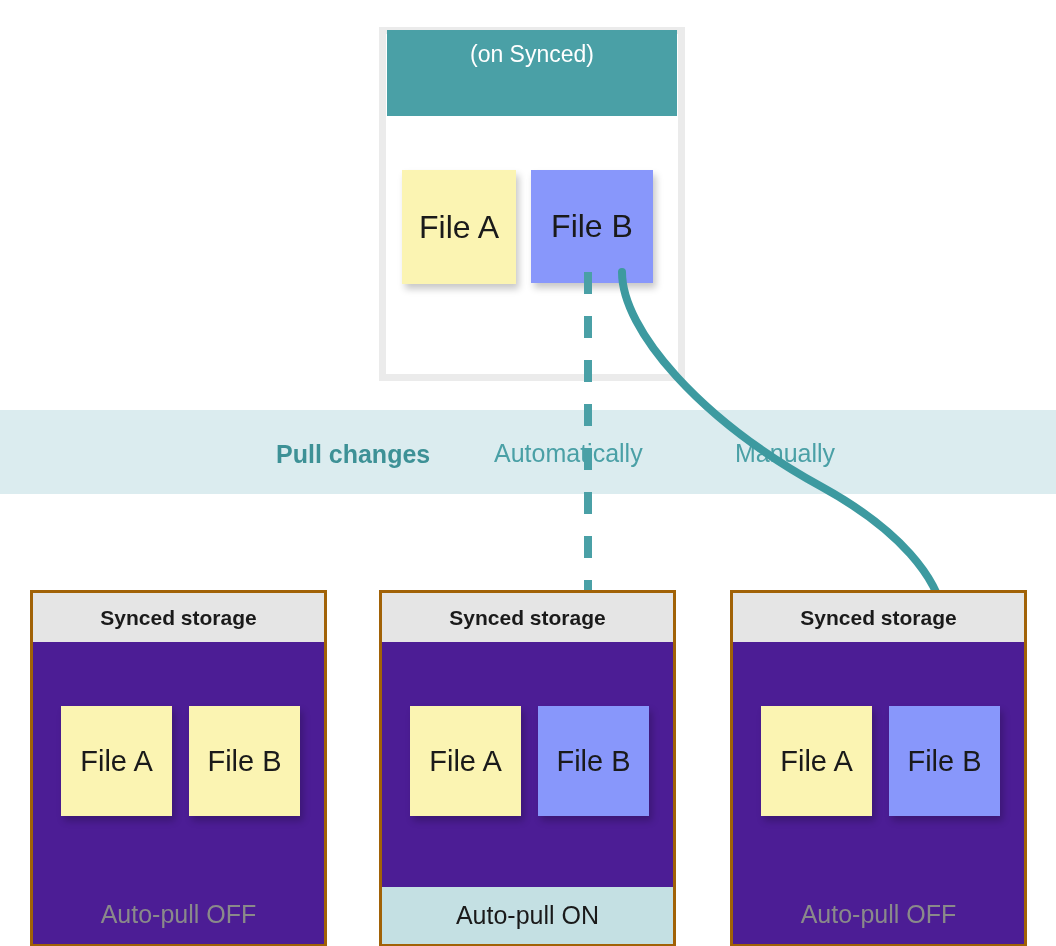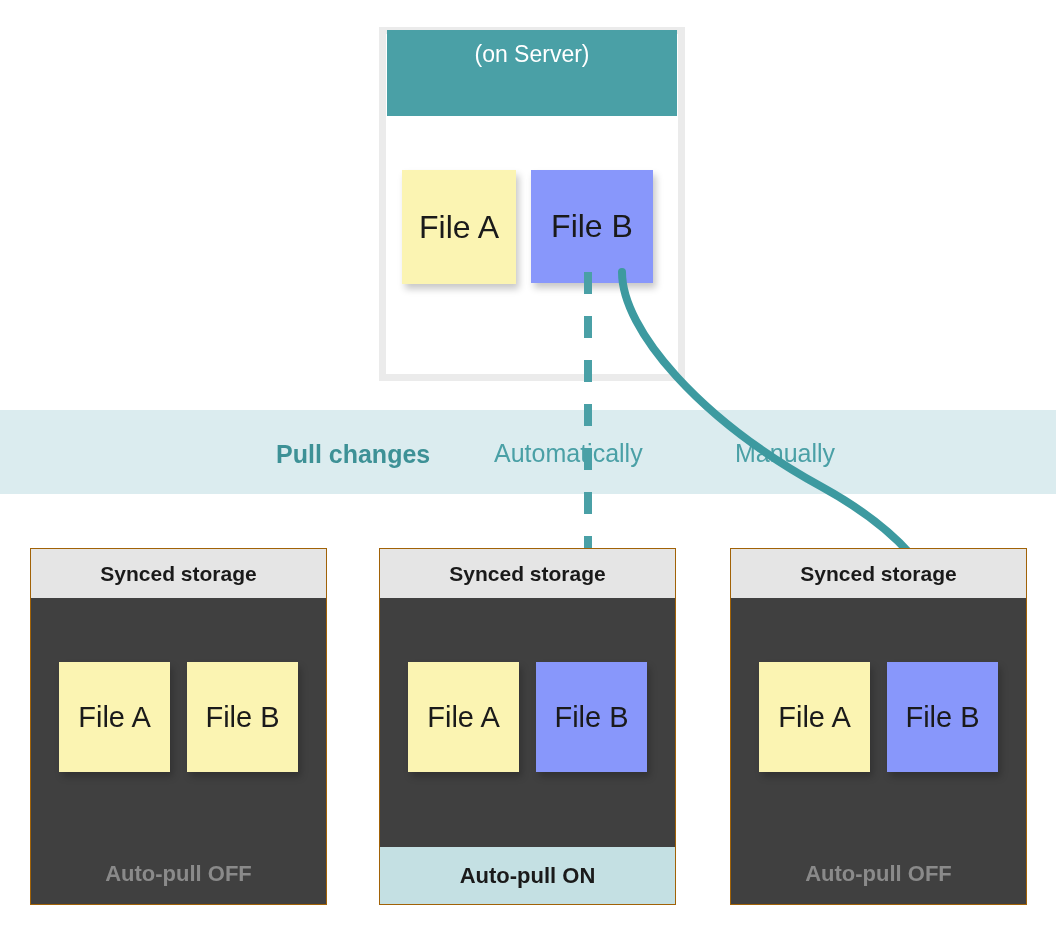--- a/index.html
+++ b/index.html
@@ -107,25 +107,25 @@
     left: 0;
     top: 0;
     width: 1056px;
     height: 946px;
     pointer-events: none;
   }
 
   
   .storage-panel {
     position: absolute;
-    top: 548px;
+    top: 590px;
     width: 297px;
     height: 357px;
-    background: #404040;
-    border: 1px solid #a16207;
+    background: #4c1d95;
+    border: 3px solid #a16207;
     box-sizing: border-box;
   }
   #storage-panel-0 { left: 30px; }
   #storage-panel-1 { left: 379px; }
   #storage-panel-2 { left: 730px; }
 
   .storage-header {
     position: absolute;
     left: 0;
     top: 0;
@@ -144,22 +144,22 @@
 
   .storage-footer {
     position: absolute;
     left: 0;
     right: 0;
     bottom: 0;
     height: 57px;
     display: flex;
     align-items: center;
     justify-content: center;
-    font-size: 22px;
-    font-weight: bold;
+    font-size: 25px;
+    font-weight: normal;
   }
   .storage-footer.off {
     background: transparent;
     color: #8a8a8a;
     bottom: 10px;
     height: 40px;
   }
   .storage-footer.on {
     background: #c4e0e3;
     color: #1a1a1a;
@@ -171,21 +171,21 @@
   .note-b-pos { left: 156px; top: 37px; width: 111px; height: 110px; }
 </style>
 </head>
 <body>
 
 <div class="layer" id="pull-band"></div>
 
 <div class="layer" id="cache-panel"></div>
 
 <div class="layer" id="cache-header">
-  <div class="title-2">(on Server)</div>
+  <div class="title-2">(on Synced)</div>
 </div>
 
 <div class="note yellow" id="cache-note-a">
   <span class="note-label">File A</span>
 </div>
 <div class="note blue" id="cache-note-b">
   <span class="note-label">File B</span>
 </div>
 
 <div class="layer" id="pull-band-label">Pull changes</div>

